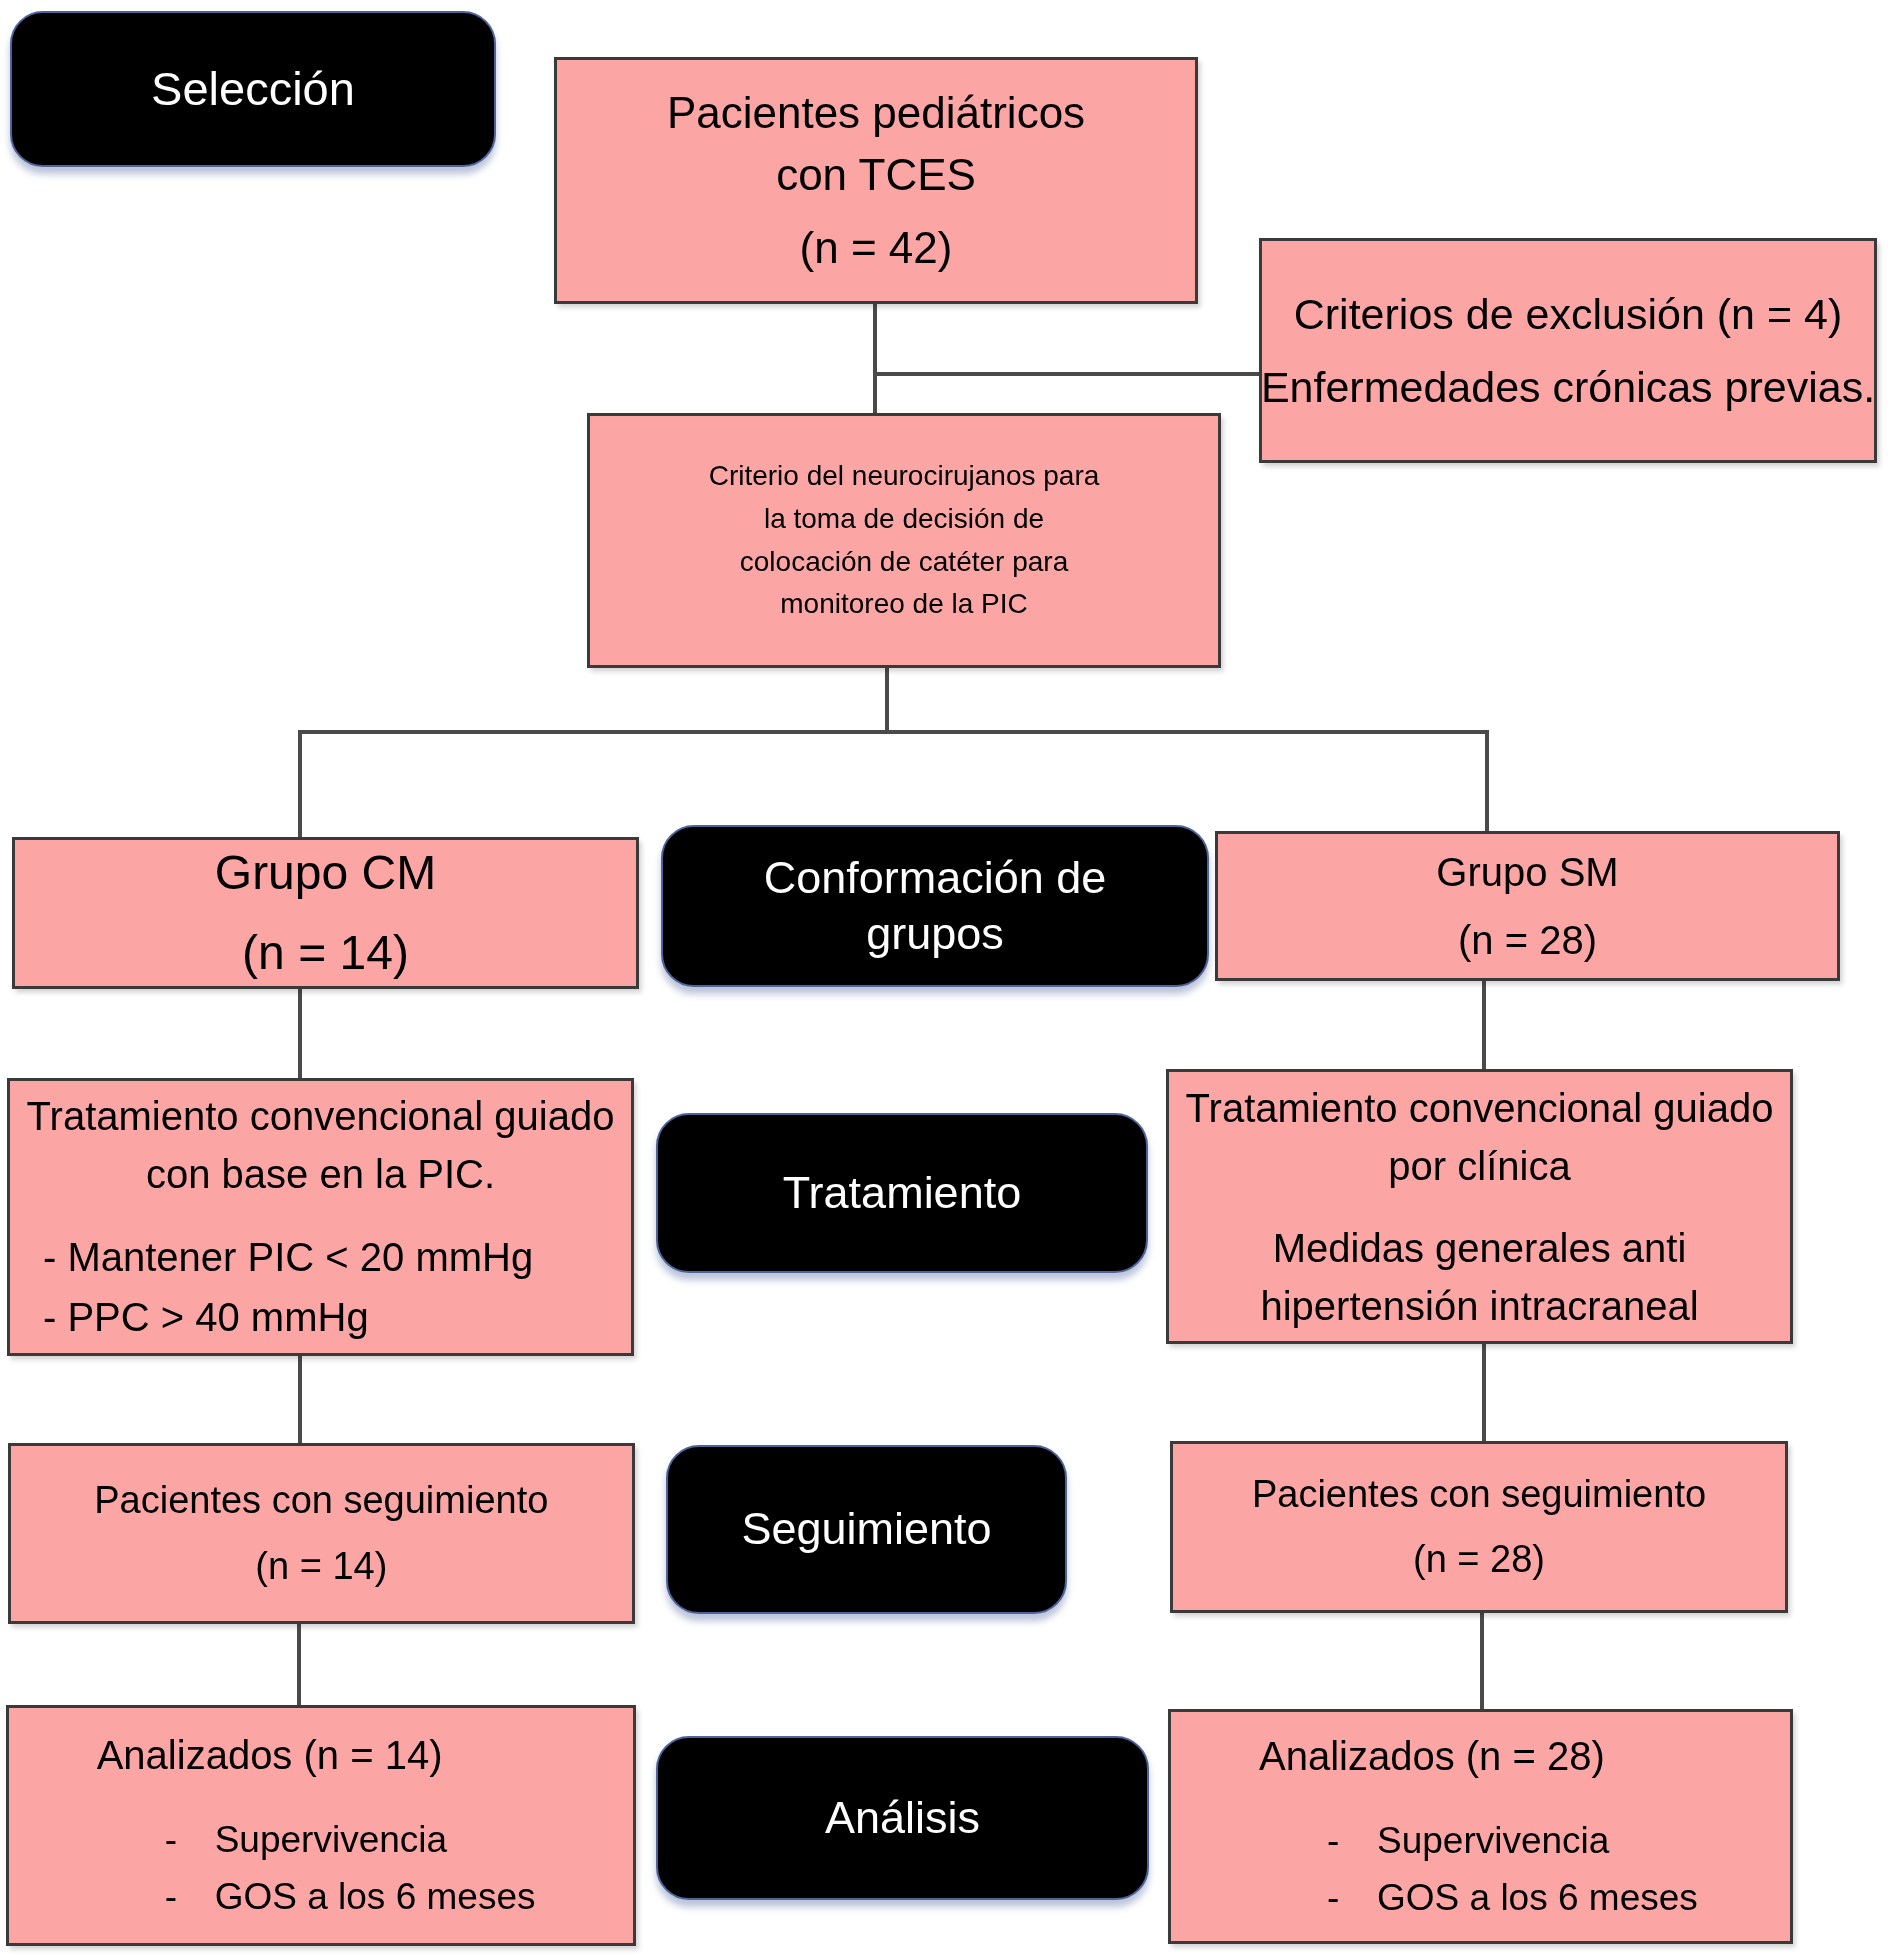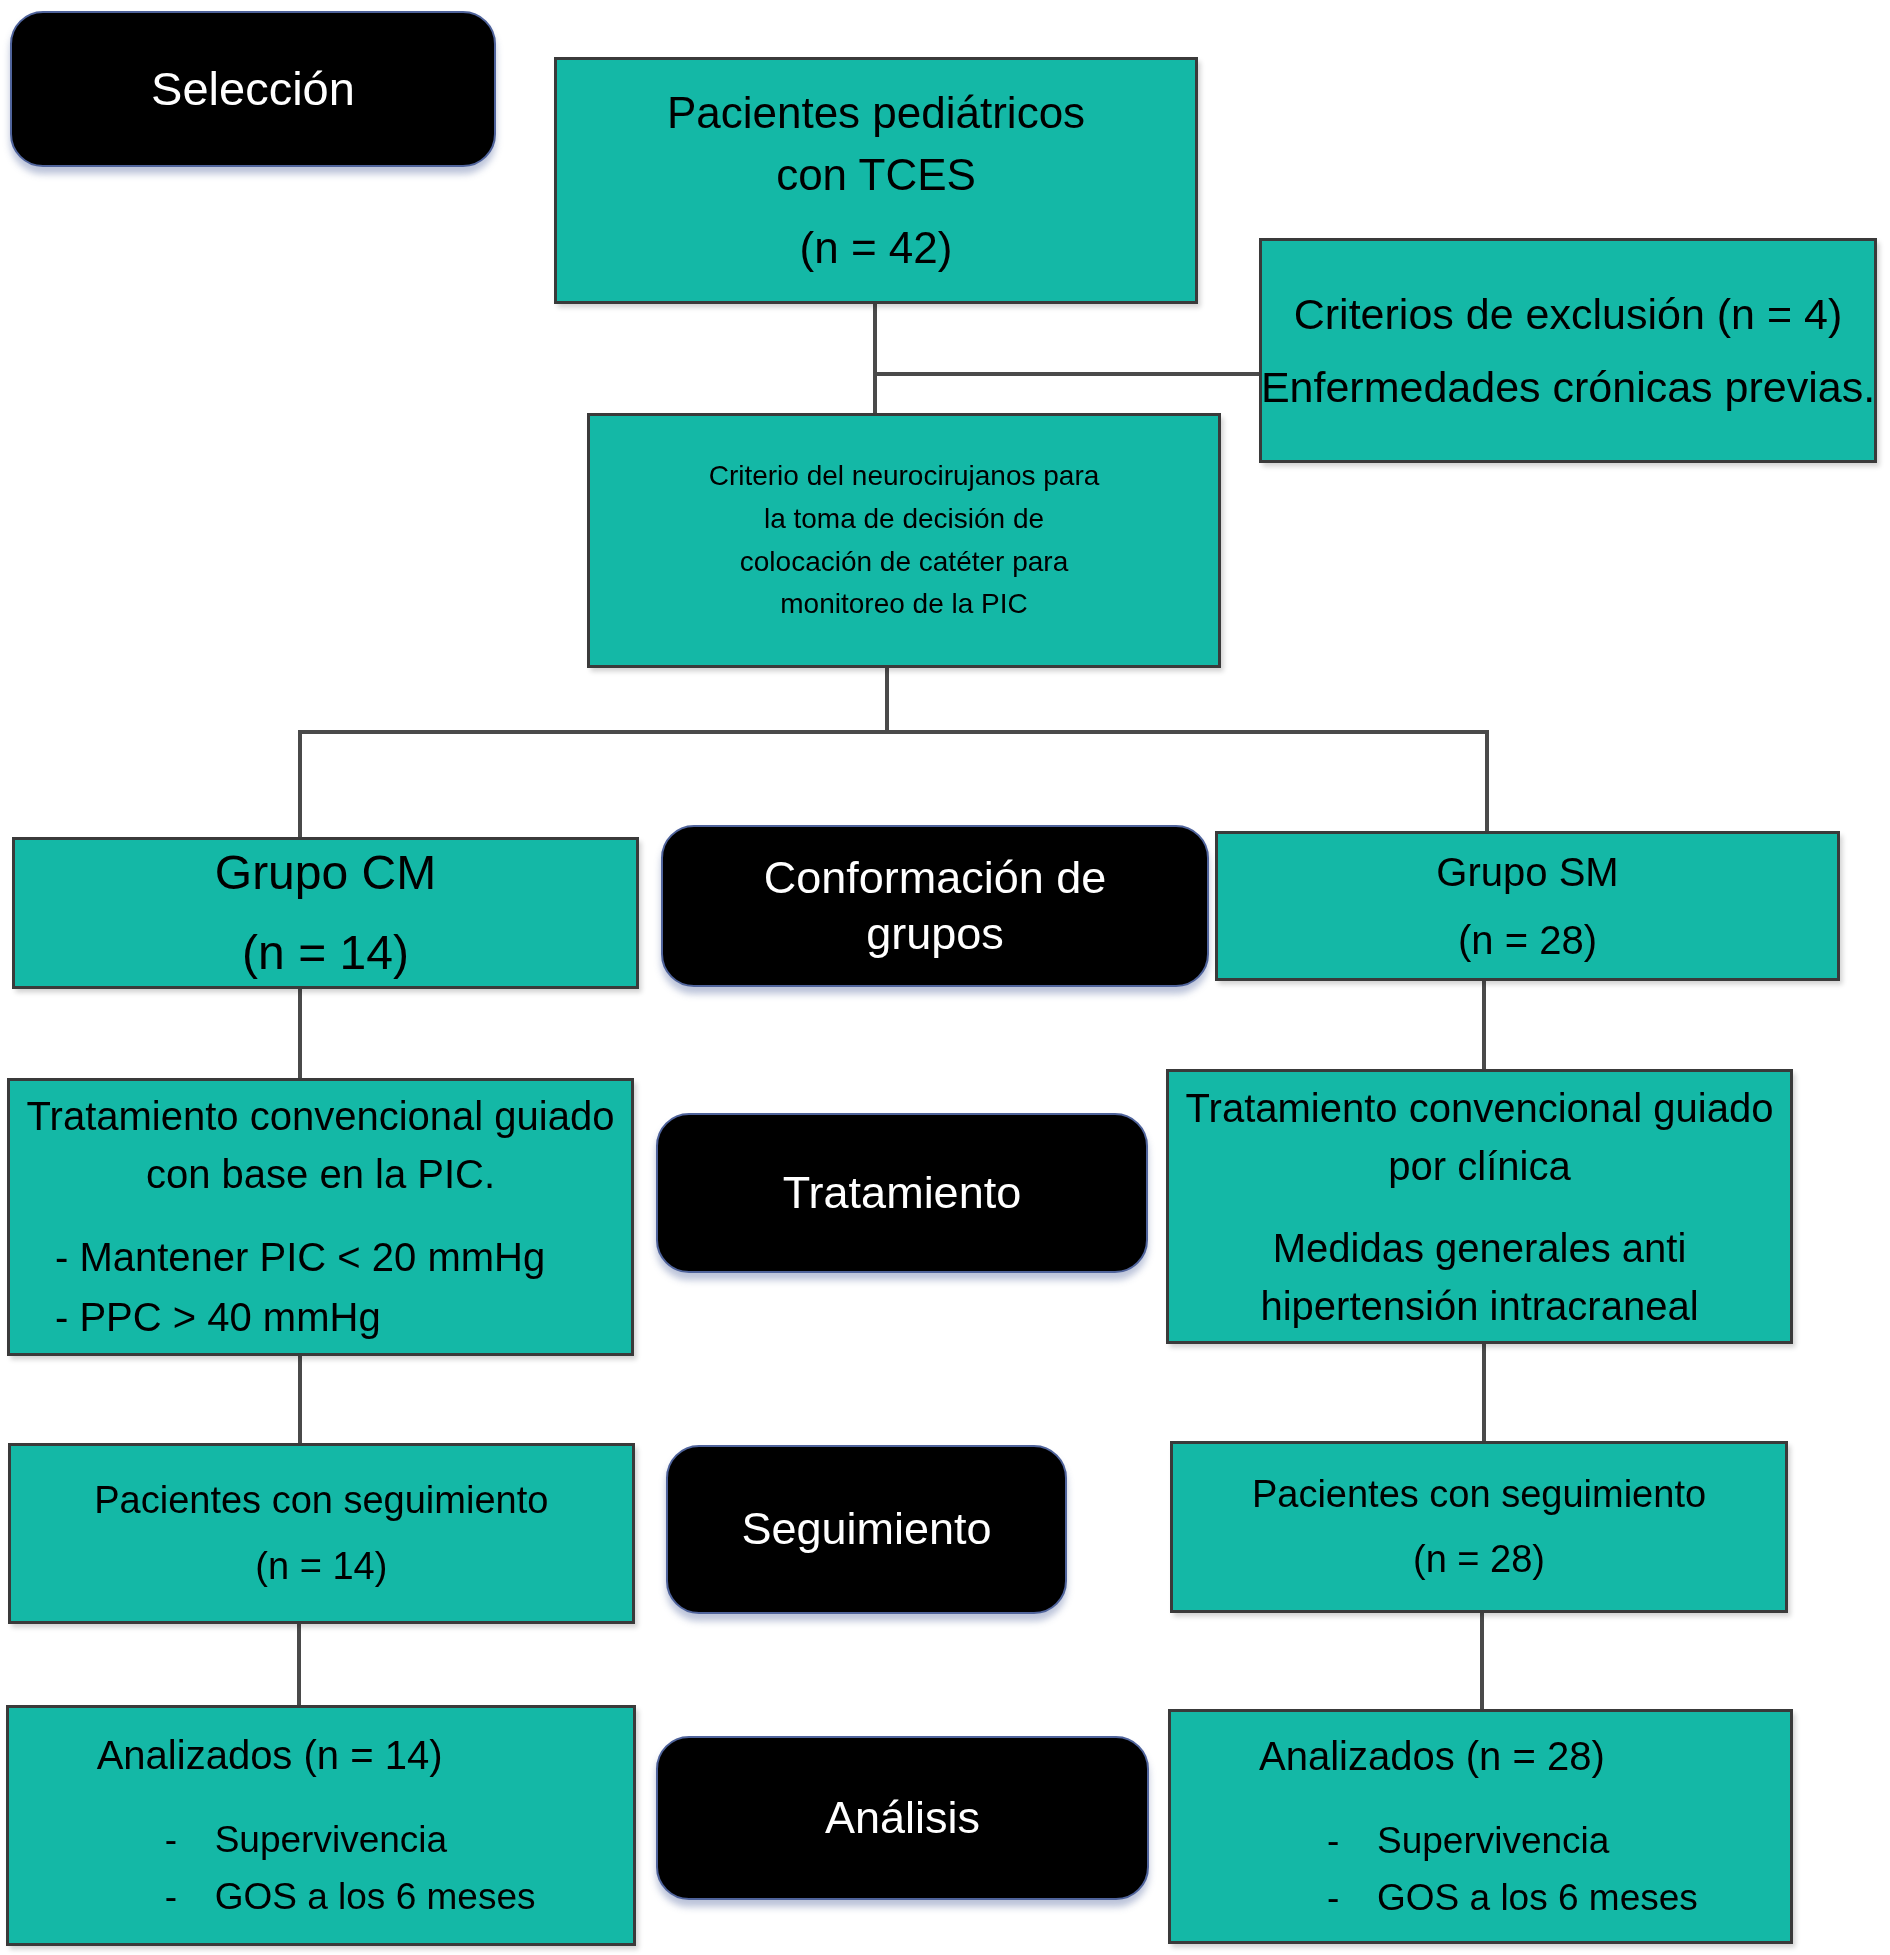--- a/index.html
+++ b/index.html
@@ -35,32 +35,32 @@
     box-sizing:border-box;
   }
   .wbox{
     position:absolute;
     z-index:2;
     display:flex;
     flex-direction:column;
     align-items:center;
     justify-content:center;
     text-align:center;
-    background:#14b8a6;
+    background:#fca5a5;
     border:3.5px solid #3a3a3a;
     box-shadow:2.8px 4.3px 5px rgba(0,0,0,0.18);
     box-sizing:border-box;
     line-height:1.45;
   }
   .bline{white-space:nowrap;}
   .nline{margin-top:10px;}
   .bullets{
     width:100%;
     text-align:left;
-    padding-left:45px;
+    padding-left:33px;
     margin-top:24px;
     box-sizing:border-box;
     line-height:1.5;
   }
   .sub{margin-top:24px;}
   .title-left{align-self:flex-start;padding-left:88px;}
   .blist{
     align-self:flex-start;
     padding-left:156px;
     margin-top:27px;

